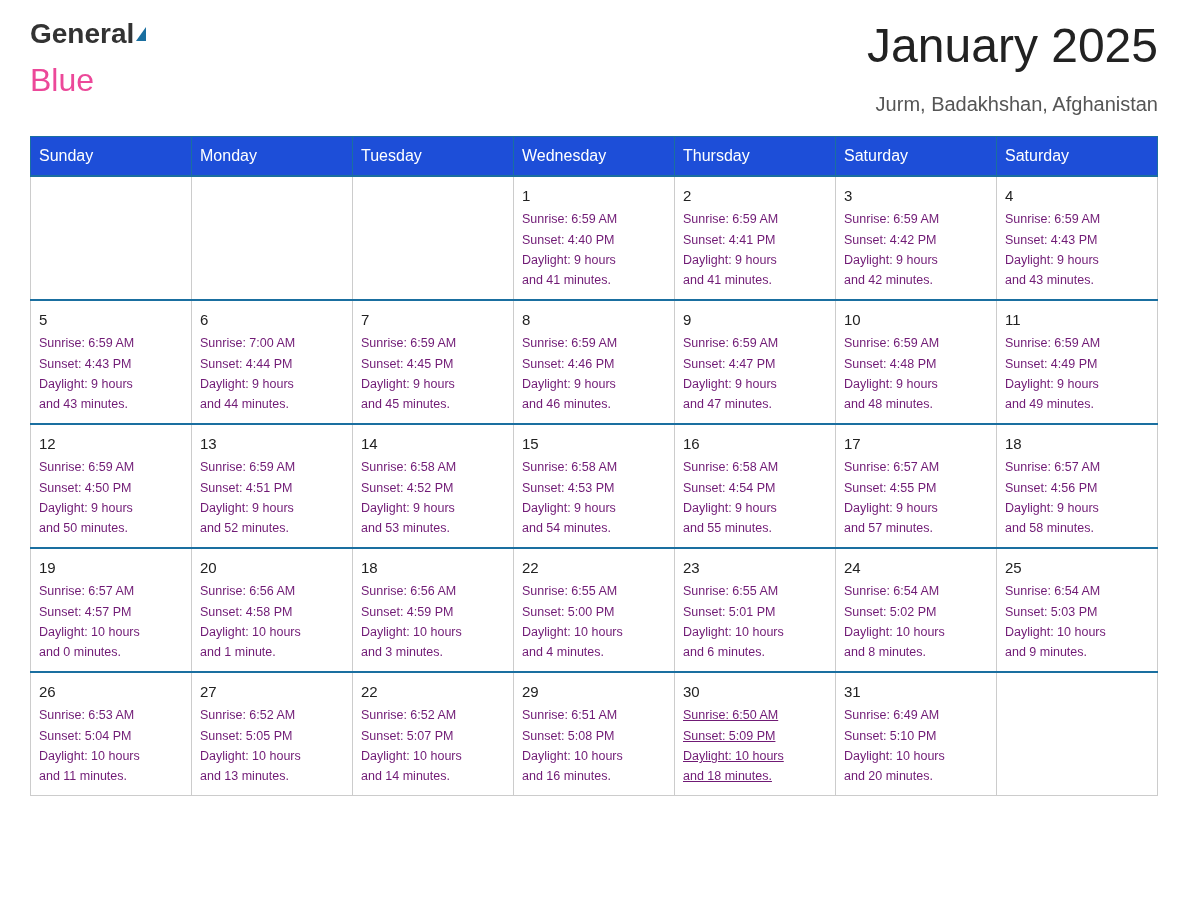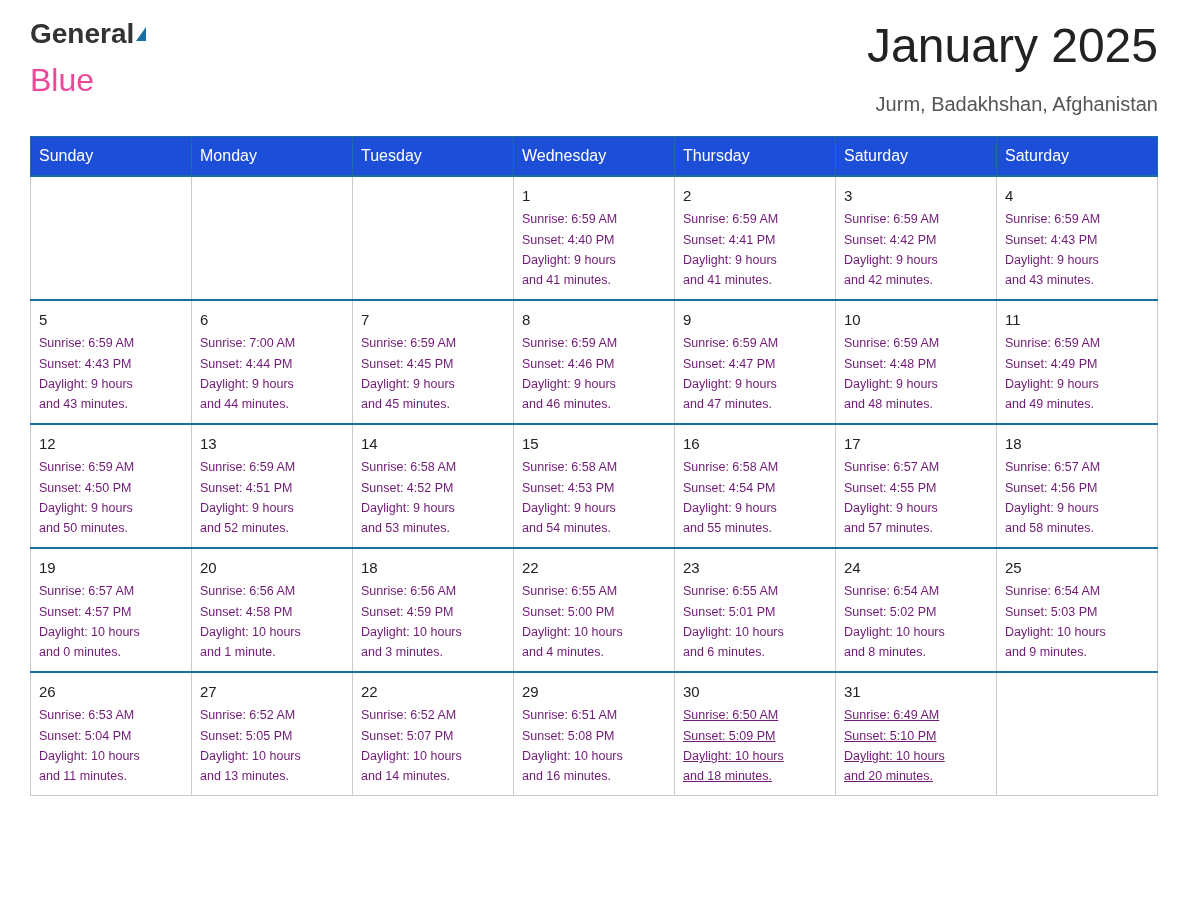--- a/index.html
+++ b/index.html
@@ -255,20 +255,20 @@
 Daylight: 10 hours
 and 14 minutes.</span></td>
         <td><span class="day-number">29</span><span class="day-info" style="white-space: pre-line;">Sunrise: 6:51 AM
 Sunset: 5:08 PM
 Daylight: 10 hours
 and 16 minutes.</span></td>
         <td><span class="day-number">30</span><span class="day-info" style="white-space: pre-line; text-decoration: underline;">Sunrise: 6:50 AM
 Sunset: 5:09 PM
 Daylight: 10 hours
 and 18 minutes.</span></td>
-        <td><span class="day-number">31</span><span class="day-info" style="white-space: pre-line; text-decoration: underline;">Sunrise: 6:49 AM
+        <td><span class="day-number">31</span><span class="day-info" style="white-space: pre-line;">Sunrise: 6:49 AM
 Sunset: 5:10 PM
 Daylight: 10 hours
 and 20 minutes.</span></td>
         <td class="empty-cell"></td>
       </tr>
     </tbody>
 </table>
 
 </body></html>

